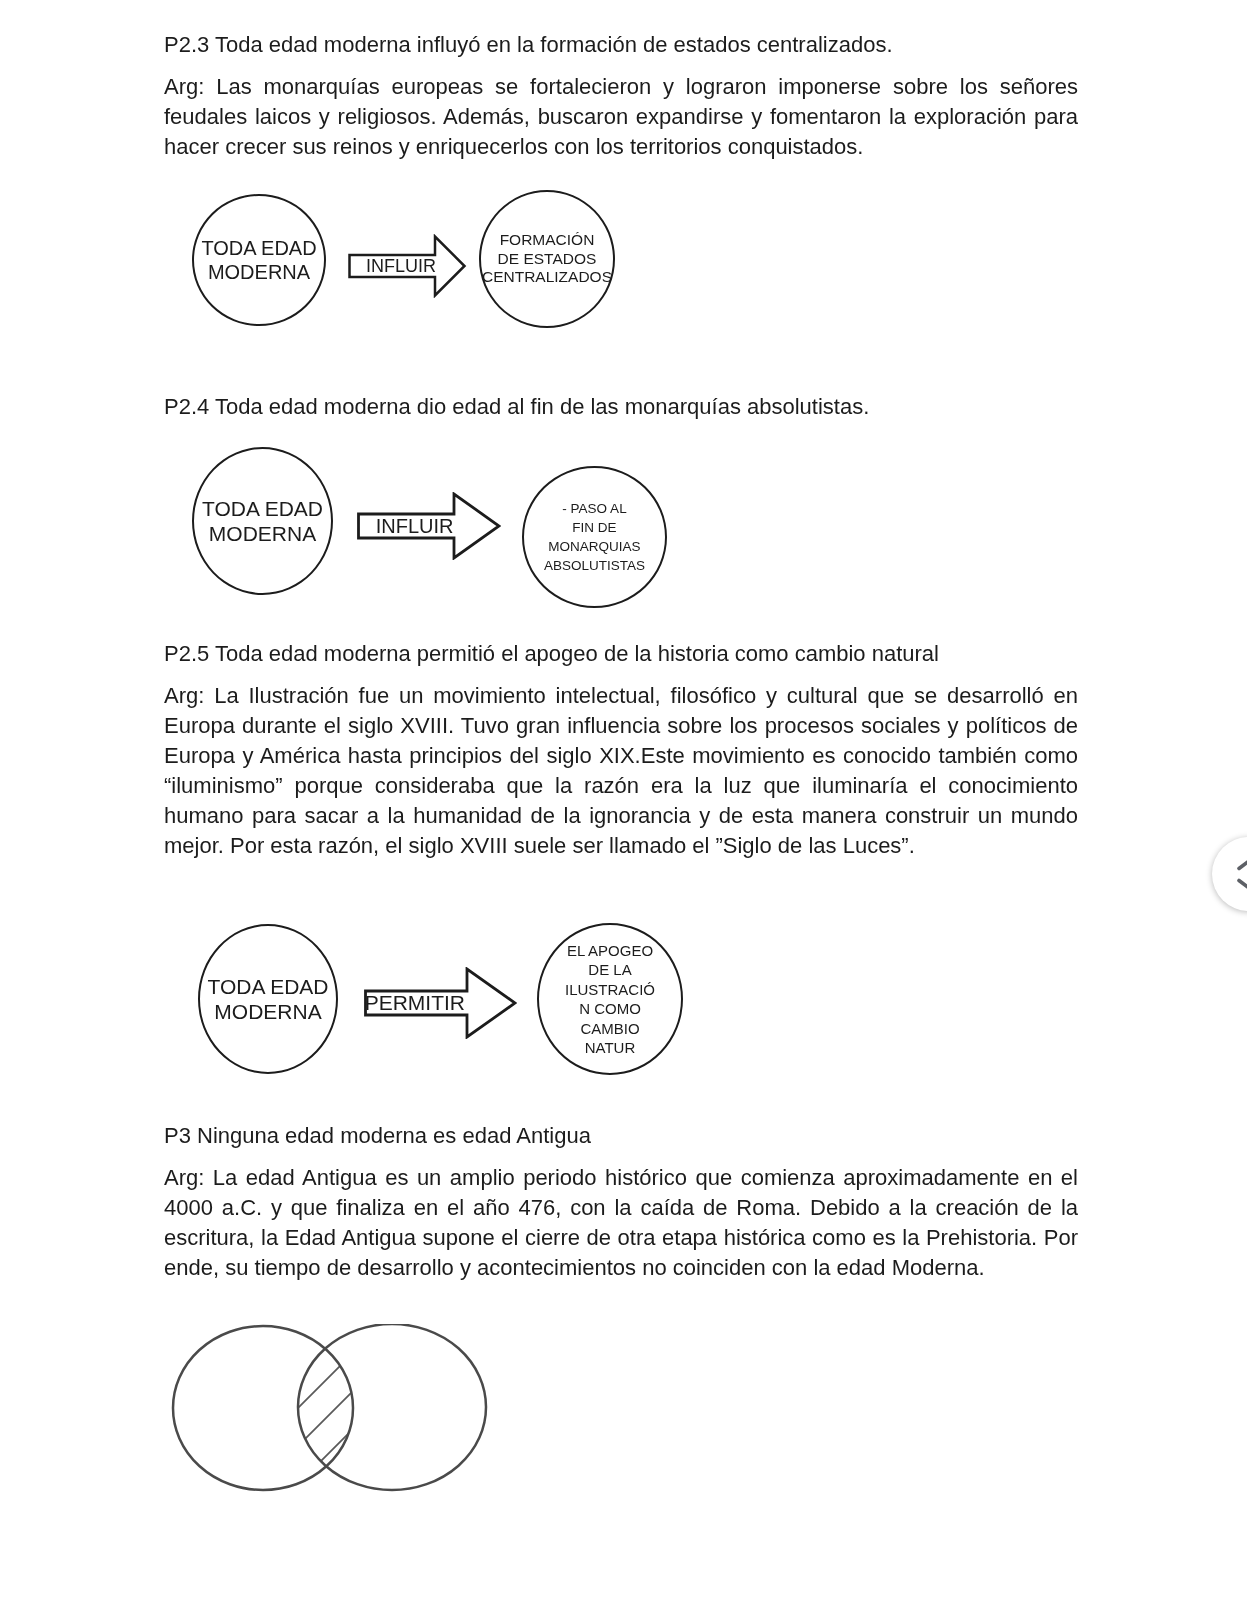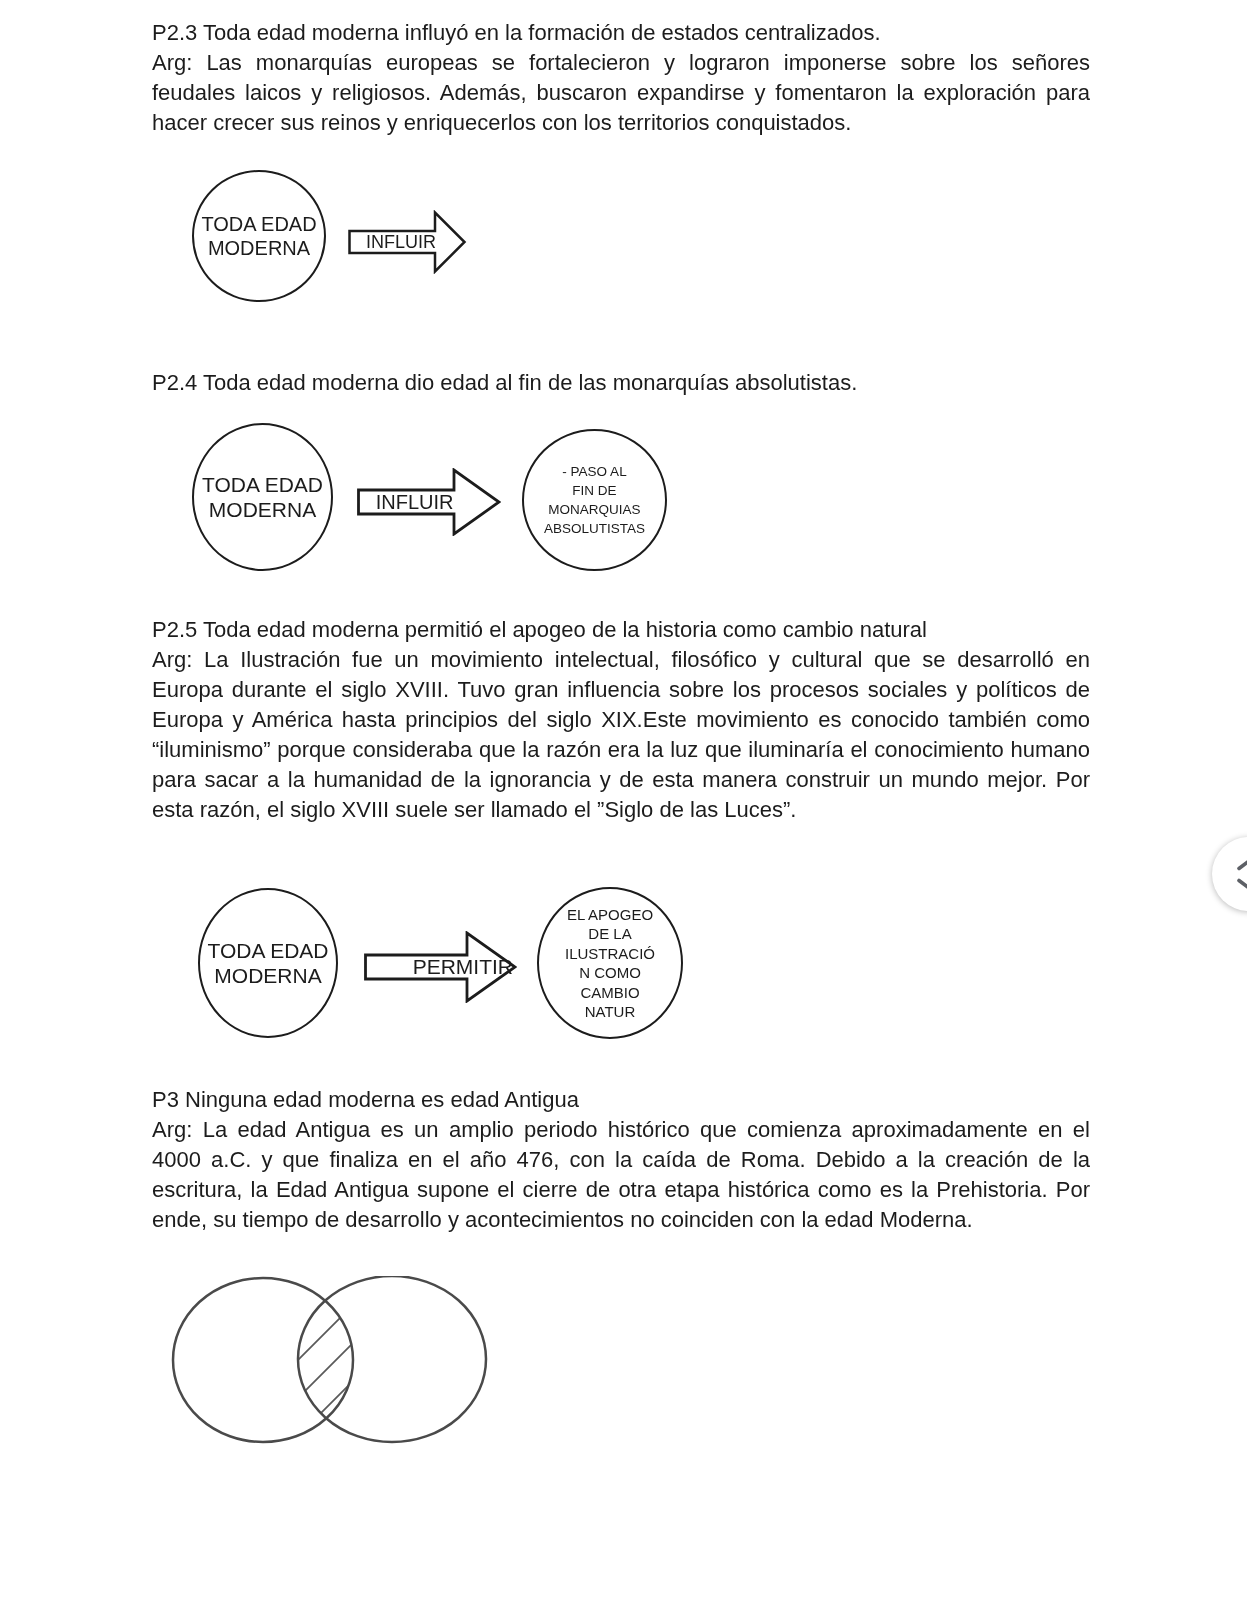--- a/index.html
+++ b/index.html
@@ -1,21 +1,21 @@
 <!DOCTYPE html>
 <html><head>
 <meta charset="utf-8">
 <style>
   html,body{margin:0;padding:0;background:#ffffff;}
   .page{
     position:relative;width:1247px;height:1600px;background:#ffffff;overflow:hidden;
     font-family:"Liberation Sans","DejaVu Sans",sans-serif;color:#1c1c1c;
   }
   .content{position:absolute;left:152px;top:18px;width:938px;font-size:22px;line-height:30px;}
-  p{margin:0;}
+  p{margin:12px;}
   .claim{text-align:left;}
   .arg{text-align:justify;}
   .arg .arg-label{font-weight:normal;}
   .diagram{position:relative;}
   .d1{height:140px;margin-top:30px;margin-bottom:60px;}
   .d2{height:154px;margin-top:23px;margin-bottom:40px;}
   .d3{height:156px;margin-top:57px;margin-bottom:47px;}
   .circle{
     position:absolute;border:2.5px solid #1c1c1c;border-radius:50%;
     display:flex;align-items:center;justify-content:center;
@@ -49,56 +49,61 @@
       <div class="circle" style="left:40px;top:2px;width:134px;height:132px;font-size:20px;line-height:1.2;">
         <span class="lbl">TODA EDAD
 MODERNA</span>
       </div>
       <div class="arrow" style="left:196px;top:42px;width:119px;height:64px;">
         <svg viewBox="0 0 119 64" preserveAspectRatio="none">
           <path d="M1.5 21 H87 V2.5 L116.5 32 L87 61.5 V43 H1.5 Z" fill="#ffffff" stroke="#1c1c1c" stroke-width="2.5"></path>
         </svg>
         <span class="arrow-label" style="width:74%;font-size:18px;">INFLUIR</span>
       </div>
+      <div class="circle" style="left:327px;top:-2px;width:136px;height:138px;font-size:15.5px;line-height:1.2;">
+        <span class="lbl">FORMACIÓN
+DE ESTADOS
+CENTRALIZADOS</span>
+      </div>
     </div>
 
     <p class="claim">P2.4 Toda edad moderna dio edad al fin de las monarquías absolutistas.</p>
 
     <div class="diagram d2">
       <div class="circle" style="left:40px;top:2px;width:141px;height:148px;font-size:21px;line-height:1.2;">
         <span class="lbl">TODA EDAD
 MODERNA</span>
       </div>
       <div class="arrow" style="left:205px;top:47px;width:144px;height:68px;">
         <svg viewBox="0 0 144 68" preserveAspectRatio="none">
           <path d="M1.5 22 H97 V2 L142 34 L97 66 V46 H1.5 Z" fill="#ffffff" stroke="#1c1c1c" stroke-width="2.8"></path>
         </svg>
         <span class="arrow-label" style="width:67%;font-size:20px;">INFLUIR</span>
       </div>
-      <div class="circle" style="left:370px;top:8px;width:145px;height:142px;font-size:13.5px;line-height:1.42;">
+      <div class="circle" style="left:370px;top:21px;width:145px;height:142px;font-size:13.5px;line-height:1.42;">
         <span class="lbl">- PASO AL
 FIN DE
 MONARQUIAS
 ABSOLUTISTAS</span>
       </div>
     </div>
 
     <p class="claim">P2.5 Toda edad moderna permitió el apogeo de la historia como cambio natural</p>
     <p class="arg"><span class="arg-label">Arg:</span> <span>La Ilustración fue un movimiento intelectual, filosófico y cultural que se desarrolló en Europa durante el siglo XVIII. Tuvo gran influencia sobre los procesos sociales y políticos de Europa y América hasta principios del siglo XIX.Este movimiento es conocido también como “iluminismo” porque consideraba que la razón era la luz que iluminaría el conocimiento humano para sacar a la humanidad de la ignorancia y de esta manera construir un mundo mejor. Por esta razón, el siglo XVIII suele ser llamado el ”Siglo de las Luces”.</span></p>
 
     <div class="diagram d3">
       <div class="circle" style="left:46px;top:6px;width:140px;height:150px;font-size:21px;line-height:1.2;">
         <span class="lbl">TODA  EDAD
 MODERNA</span>
       </div>
       <div class="arrow" style="left:212px;top:49px;width:153px;height:72px;">
         <svg viewBox="0 0 153 72" preserveAspectRatio="none">
           <path d="M1.5 24 H103 V2 L151 36 L103 70 V48 H1.5 Z" fill="#ffffff" stroke="#1c1c1c" stroke-width="2.8"></path>
         </svg>
-        <span class="arrow-label" style="width:66%;font-size:21px;margin-left:48px;">PERMITIR</span>
+        <span class="arrow-label" style="width:66%;font-size:21px;">PERMITIR</span>
       </div>
       <div class="circle" style="left:385px;top:5px;width:146px;height:152px;font-size:15px;line-height:1.3;">
         <span class="lbl">EL APOGEO
 DE LA
 ILUSTRACIÓ
 N COMO
 CAMBIO
 NATUR</span>
       </div>
     </div>

